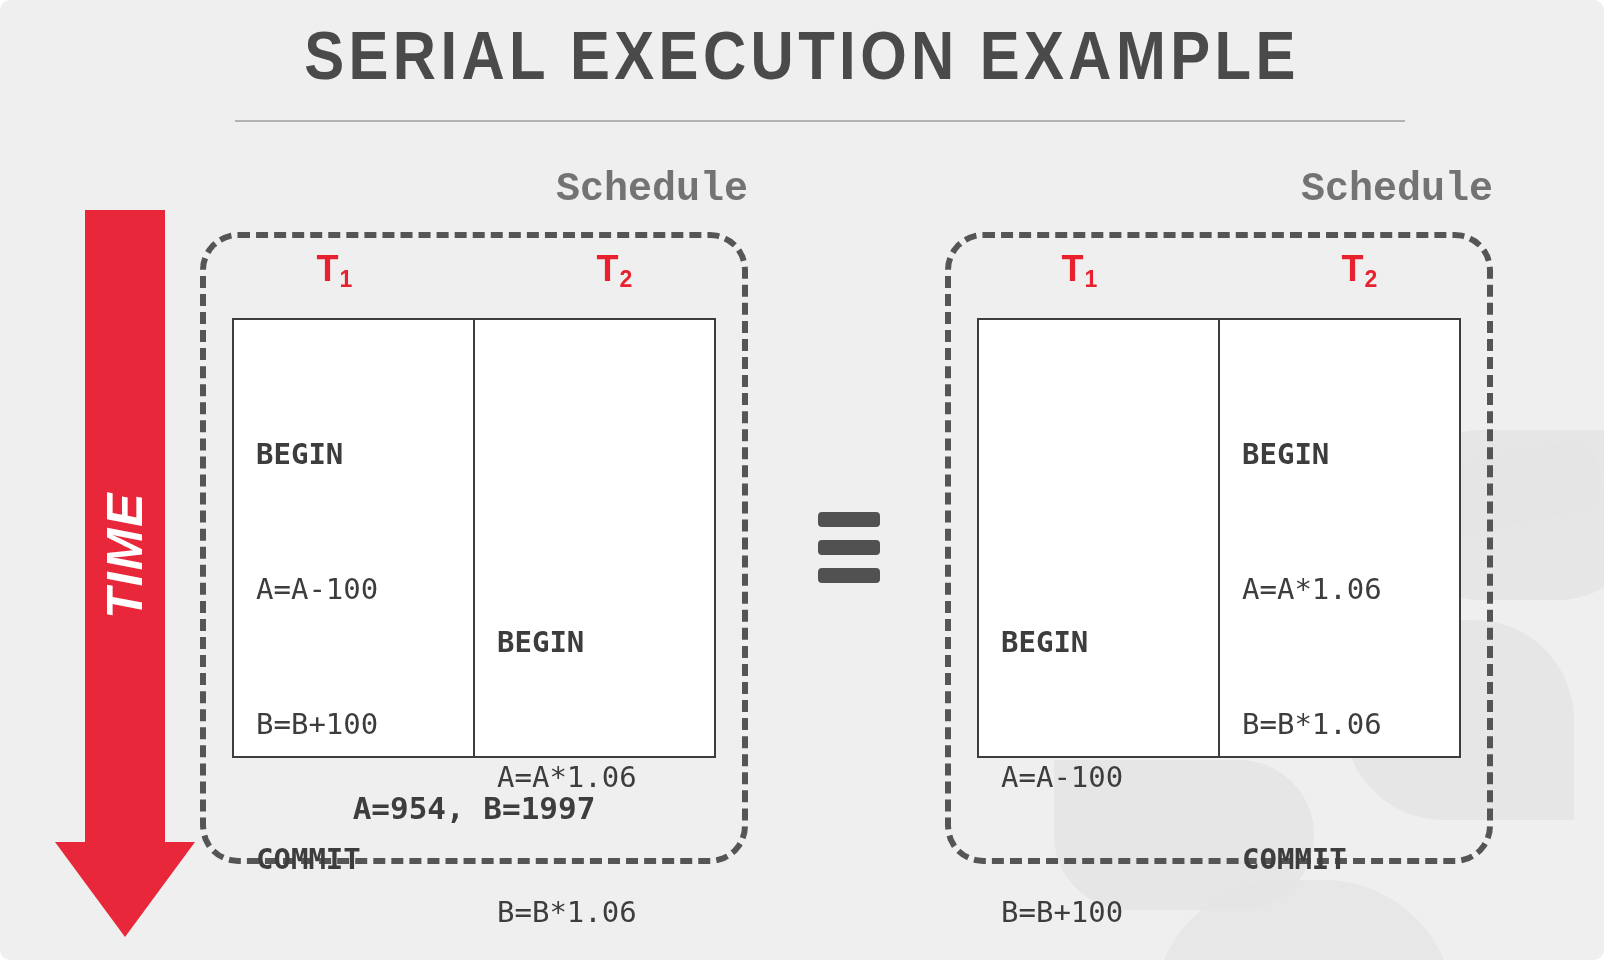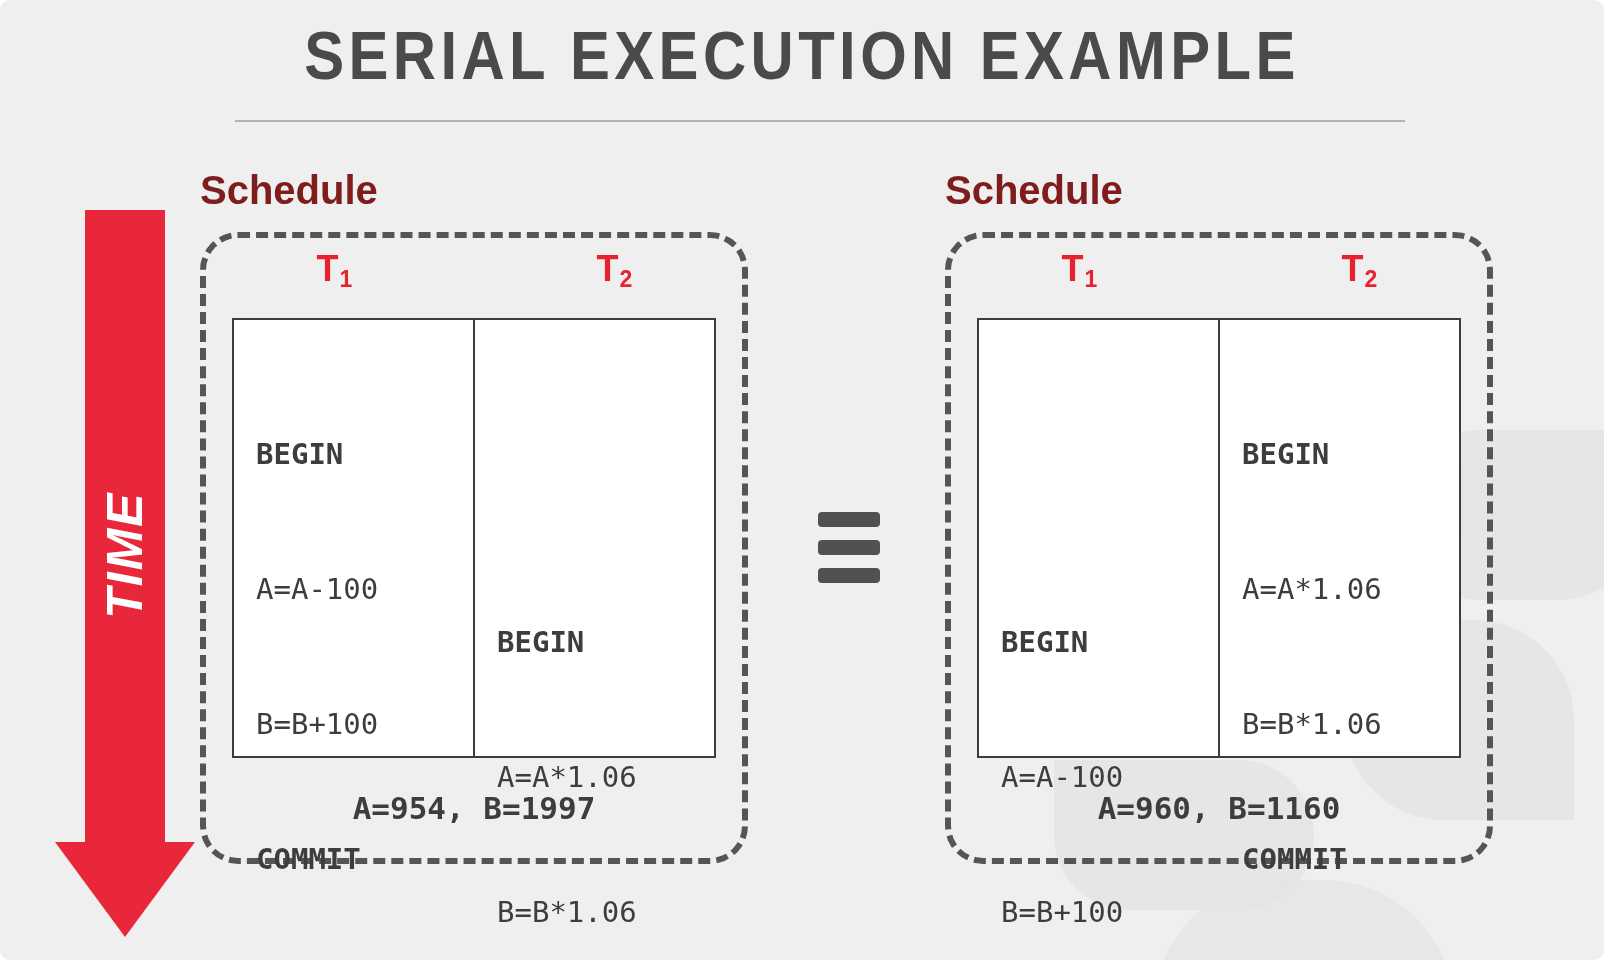--- a/index.html
+++ b/index.html
@@ -126,25 +126,25 @@
 
   
   .schedule-wrap {
     position: absolute;
     top: 168px;
   }
   #schedule-left  { left: 200px; width: 548px; }
   #schedule-right { left: 945px; width: 548px; }
 
   .schedule-heading {
-    text-align: left;
-    font-family: Liberation Sans, sans-serif;
+    text-align: right;
+    font-family: Liberation Mono, monospace;
     font-size: 40px;
     font-weight: 700;
-    color: #7f1d1d;
+    color: #737373;
     height: 50px;
     line-height: 44px;
   }
 
   .schedule-box {
     position: relative;
     margin-top: 14px;
     height: 632px;
     border: 6px dashed #555555;
     border-radius: 38px;
@@ -318,17 +318,16 @@
         <div class="txn-col">
           <div class="code-block at-top">
             <div class="code-line kw">BEGIN</div>
             <div class="code-line">A=A*1.06</div>
             <div class="code-line">B=B*1.06</div>
             <div class="code-line kw">COMMIT</div>
           </div>
         </div>
       </div>
 
-      <div class="result-line">A=960, B=1160</div>
     </div>
   </div>
 
 </div>
 
 </body></html>

